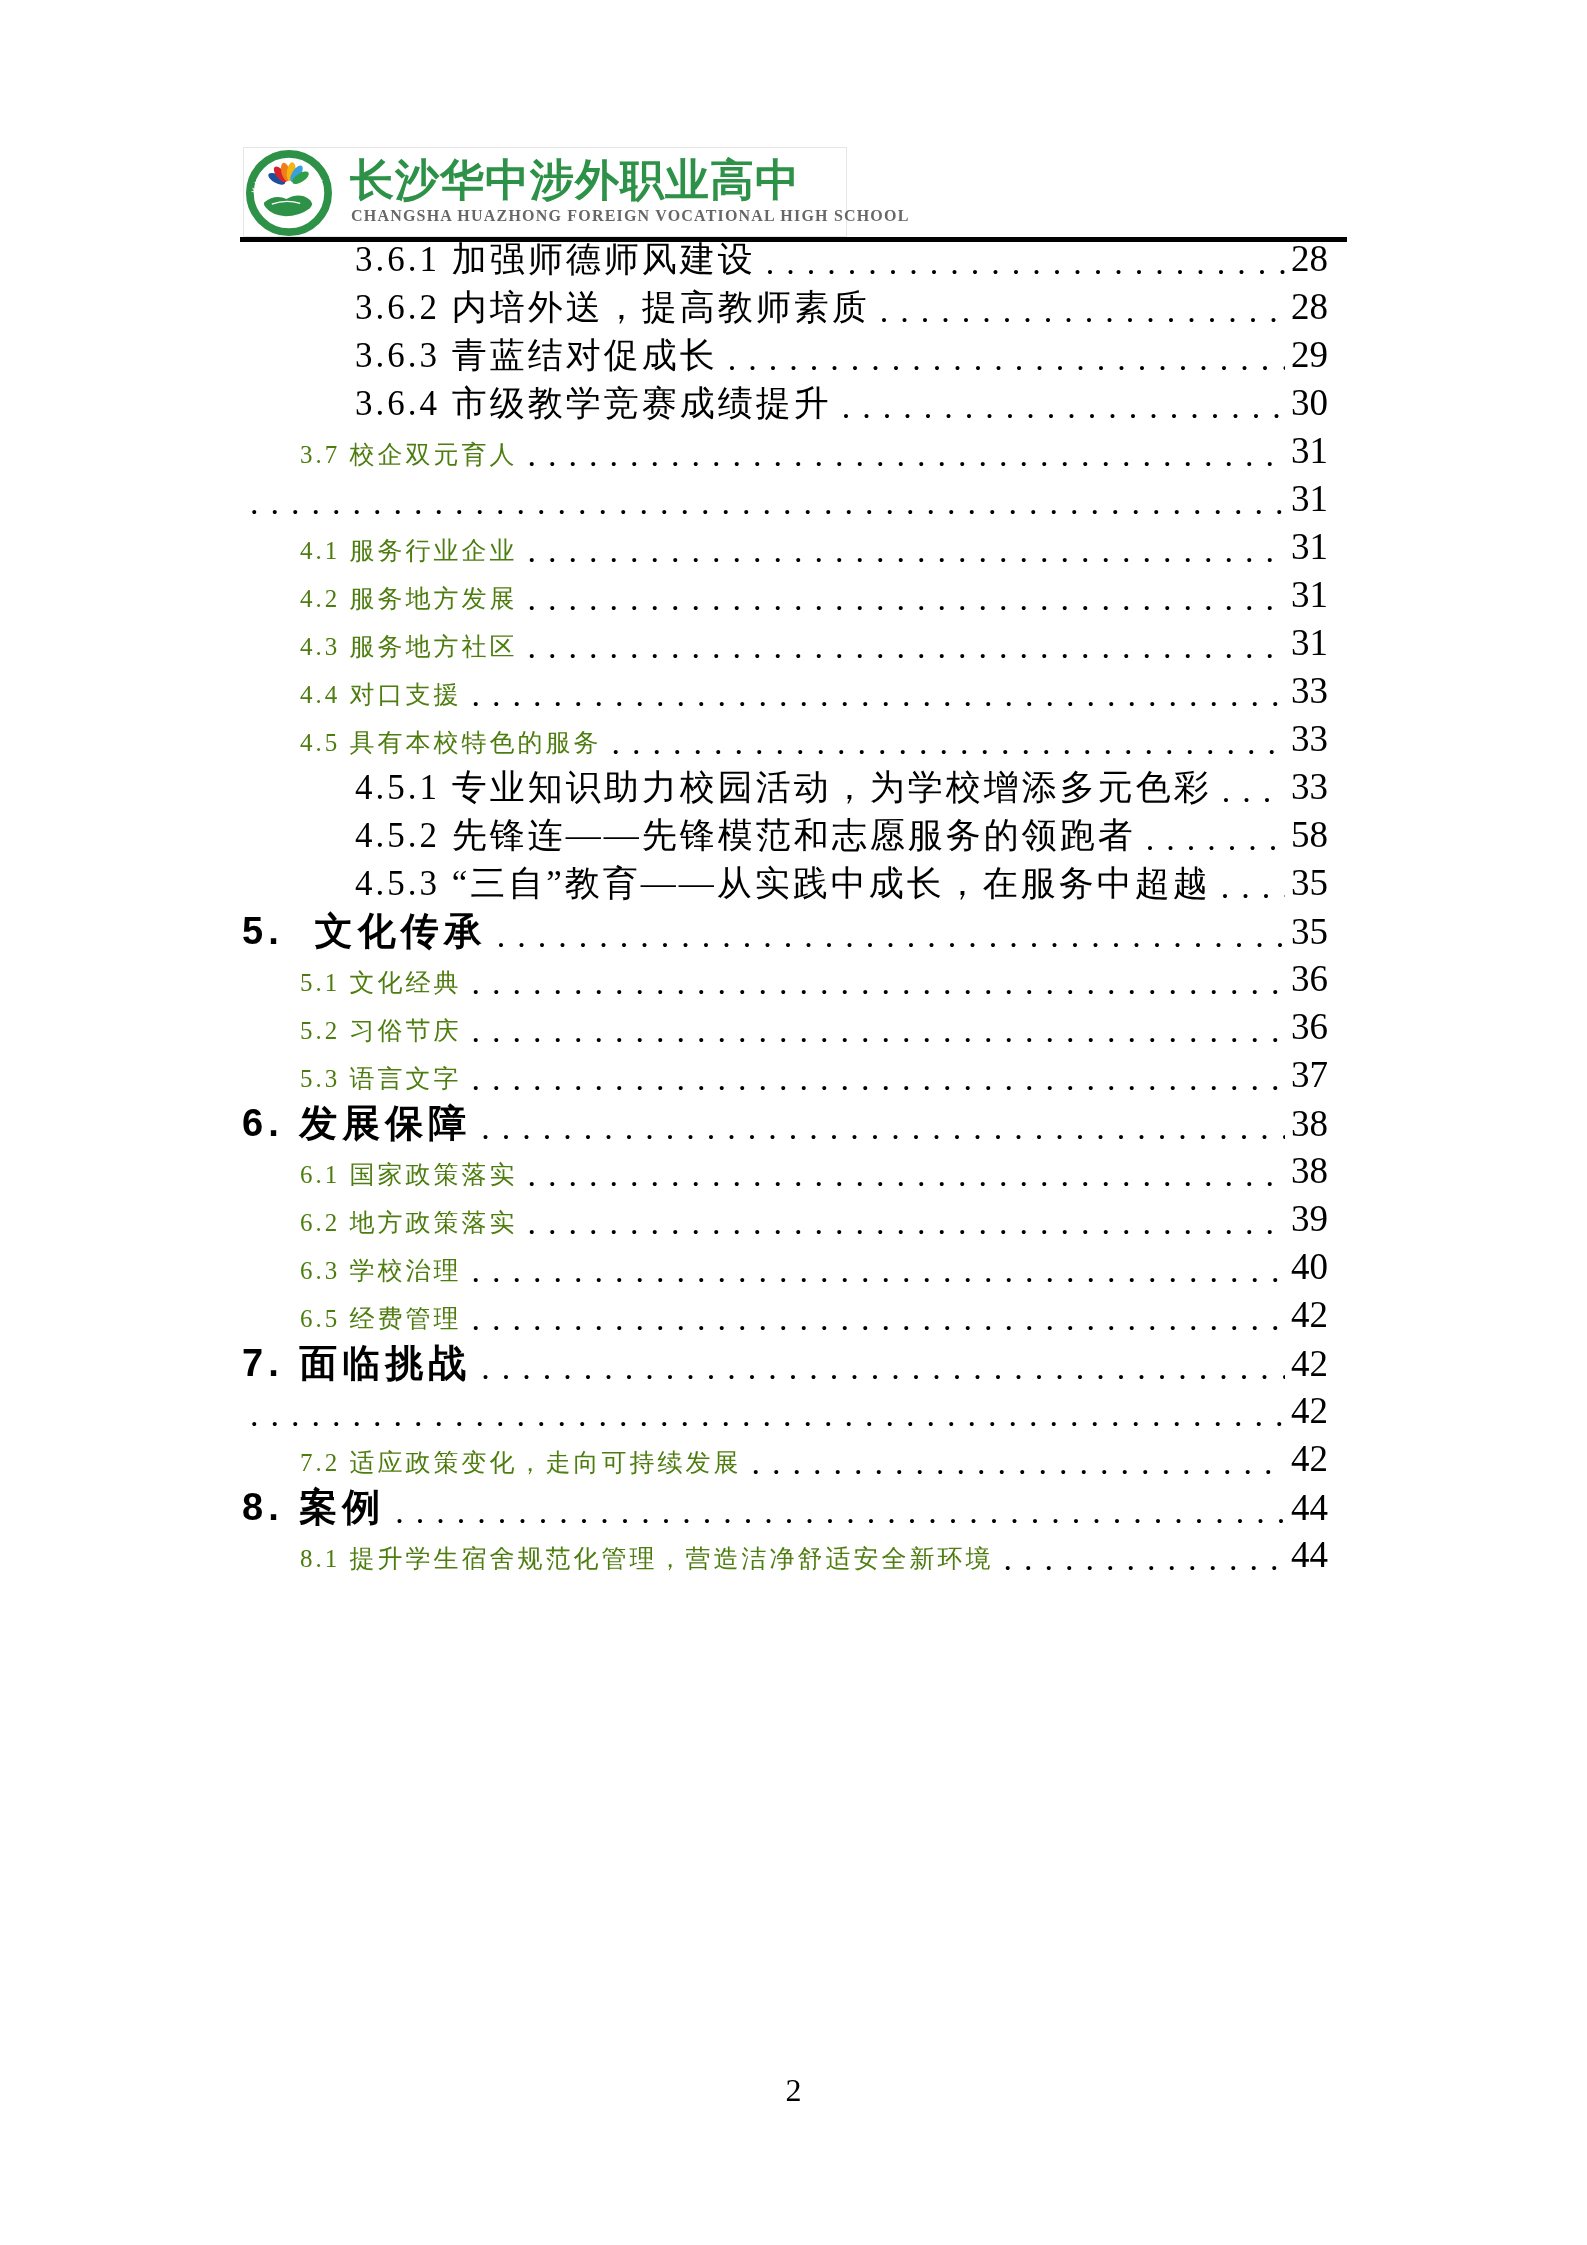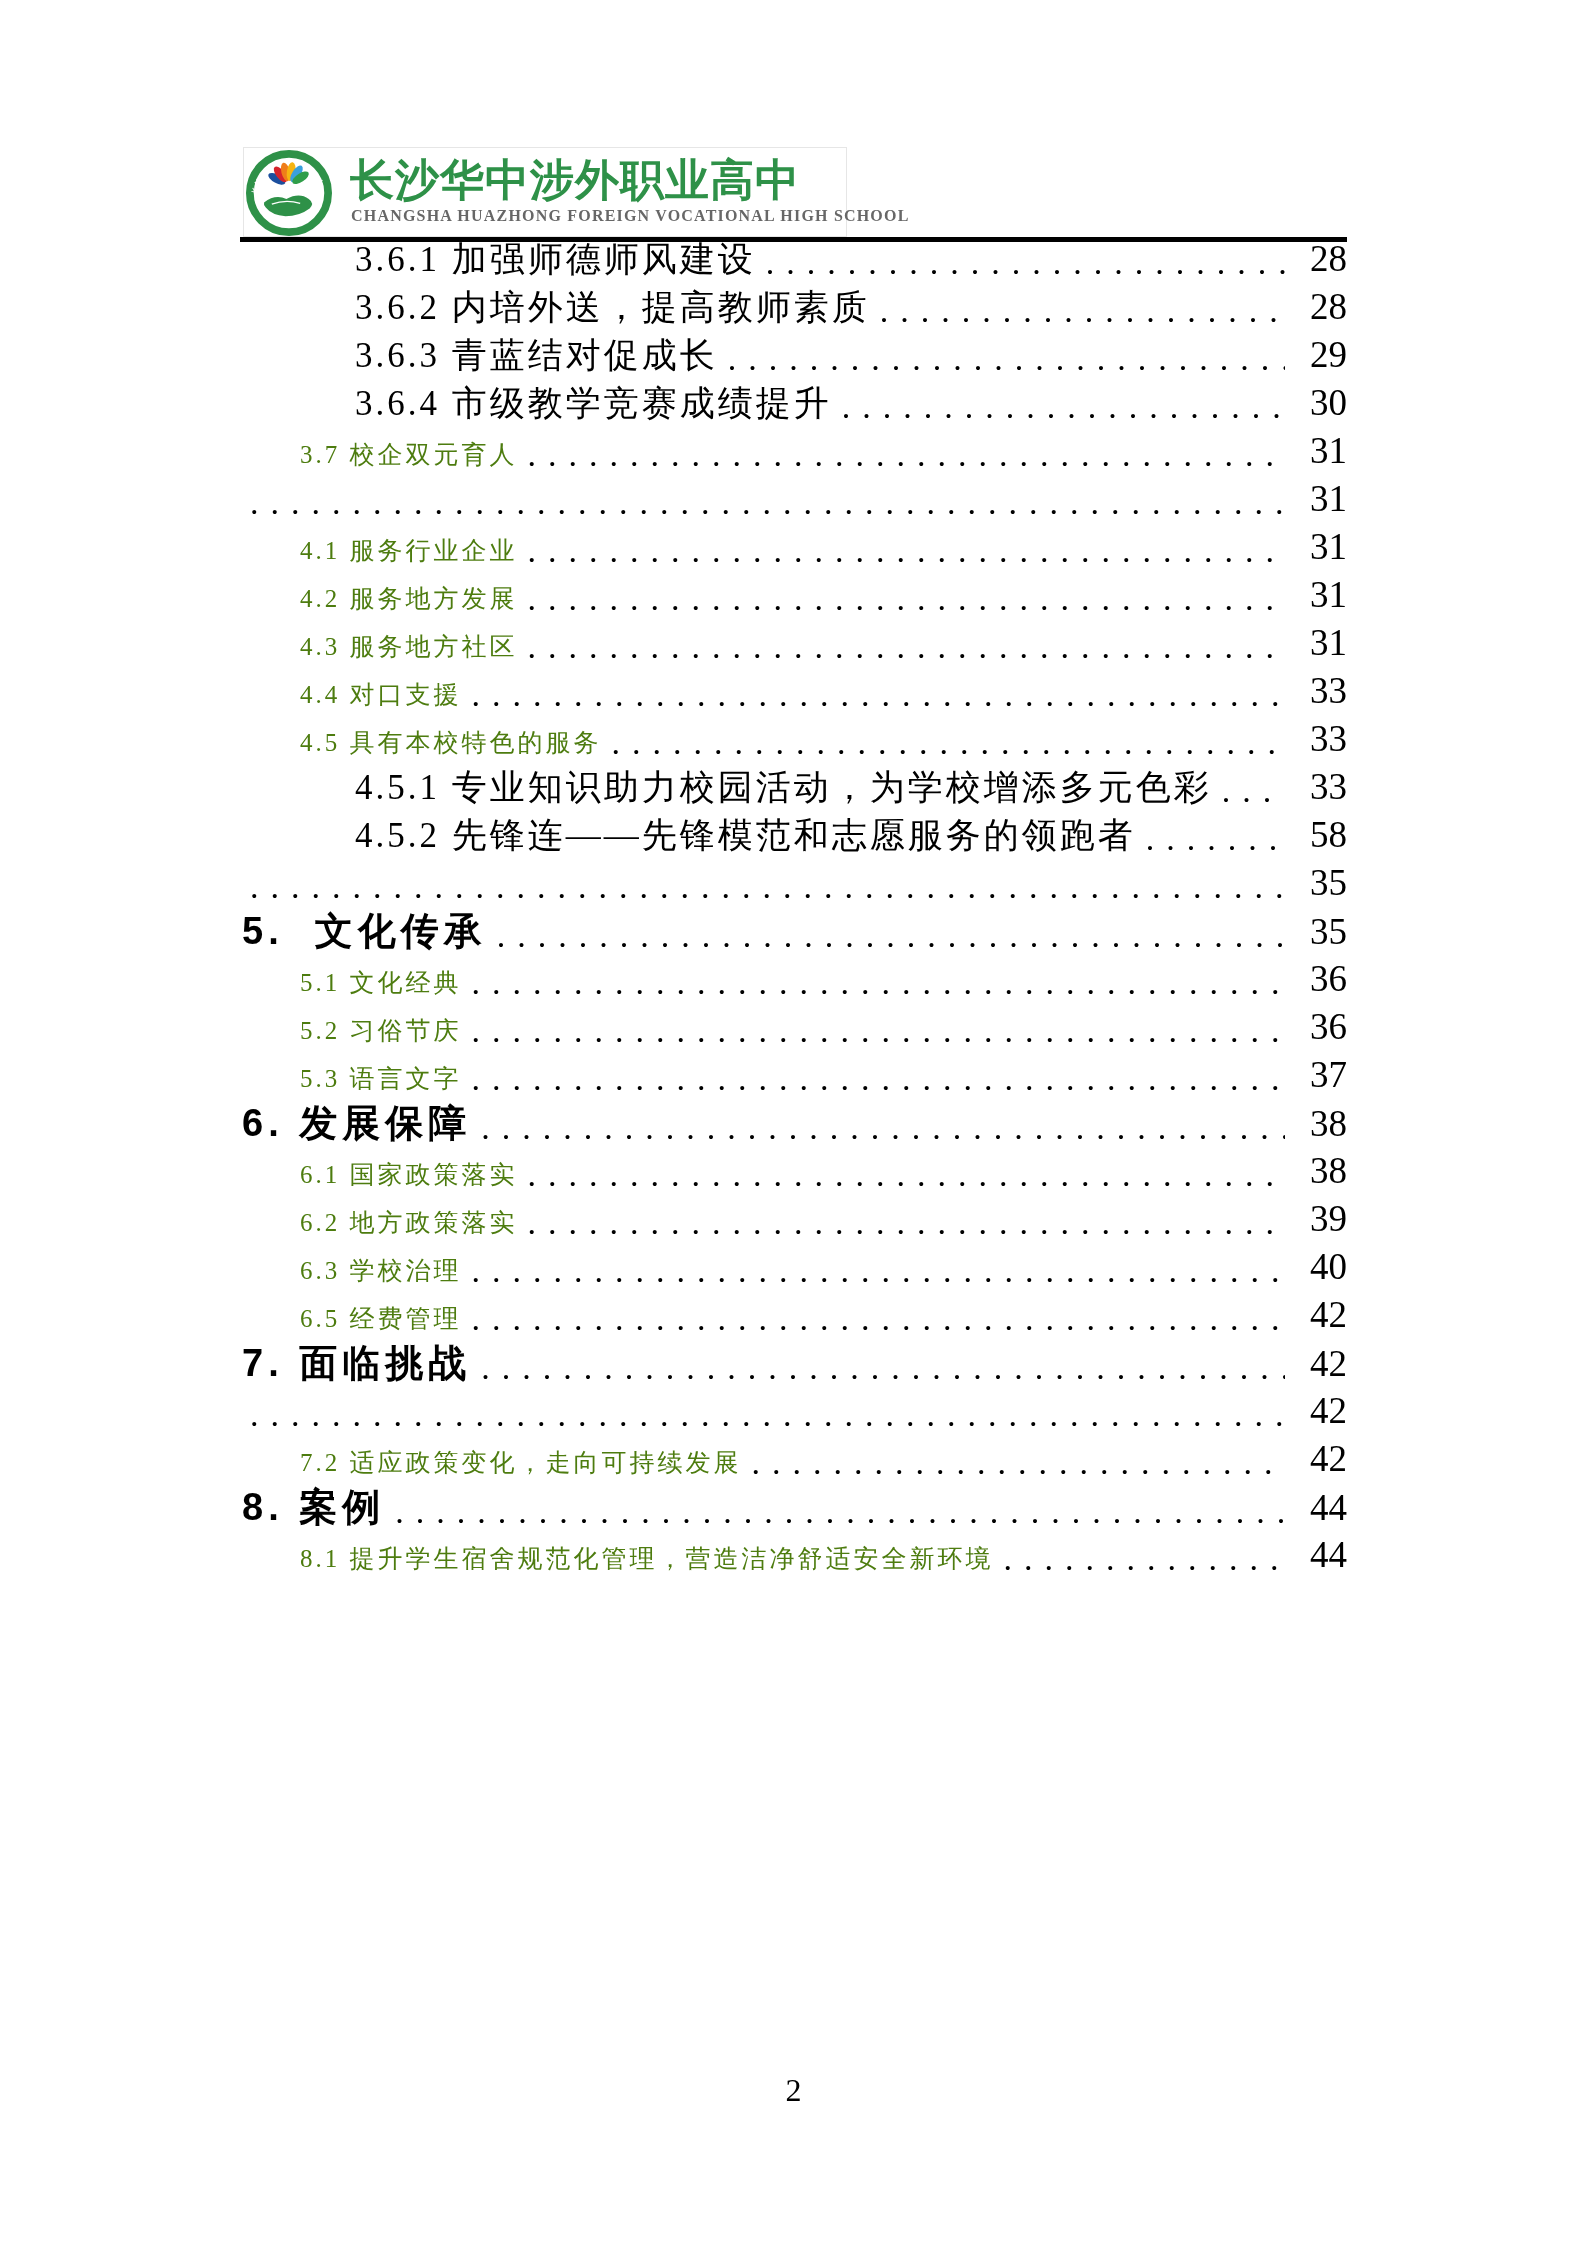--- a/index.html
+++ b/index.html
@@ -25,21 +25,21 @@
   .l1 .toc-label{font-family:"Liberation Sans",sans-serif;font-weight:bold;
                  font-size:38px;letter-spacing:5px;color:#000;padding-left:2px;}
   .l2 .toc-label{font-family:"Liberation Serif",serif;font-size:25px;letter-spacing:3px;
                  color:#4d7c0f;padding-left:60px;}
   .l3 .toc-label{font-family:"Liberation Serif",serif;font-size:35px;letter-spacing:3px;
                  color:#000;padding-left:115px;}
   .toc-leader{flex:1 1 auto;min-width:0;overflow:hidden;white-space:nowrap;
               height:30px;line-height:30px;position:relative;top:3px;margin:0 6px 0 10px;
               font-family:"Liberation Serif",serif;font-size:34px;letter-spacing:12px;color:#000;}
   .toc-leader::after{content:"..................................................................................................";}
-  .toc-page{flex:0 0 auto;min-width:56px;text-align:right;
+  .toc-page{flex:0 0 auto;min-width:56px;text-align:left;
             font-family:"Liberation Serif",serif;font-size:37px;color:#000;}
 
   
   .page-num{position:absolute;left:0;top:2072px;width:100%;text-align:center;
             font-family:"Liberation Serif",serif;font-size:32px;color:#000;}
 </style>
 </head>
 <body>
 
 <div class="page">
@@ -133,20 +133,21 @@
         <span class="toc-label">4.5.1 专业知识助力校园活动，为学校增添多元色彩</span>
         <span class="toc-leader"></span>
         <span class="toc-page">33</span>
       </div>
       <div class="toc-row l3">
         <span class="toc-label">4.5.2 先锋连——先锋模范和志愿服务的领跑者</span>
         <span class="toc-leader"></span>
         <span class="toc-page">58</span>
       </div>
       <div class="toc-row l3">
+        <span class="toc-label">4.5.3 “三自”教育——从实践中成长，在服务中超越</span>
         <span class="toc-leader"></span>
         <span class="toc-page">35</span>
       </div>
       <div class="toc-row l1">
         <span class="toc-label">5.  文化传承</span>
         <span class="toc-leader"></span>
         <span class="toc-page">35</span>
       </div>
       <div class="toc-row l2">
         <span class="toc-label">5.1 文化经典</span>

